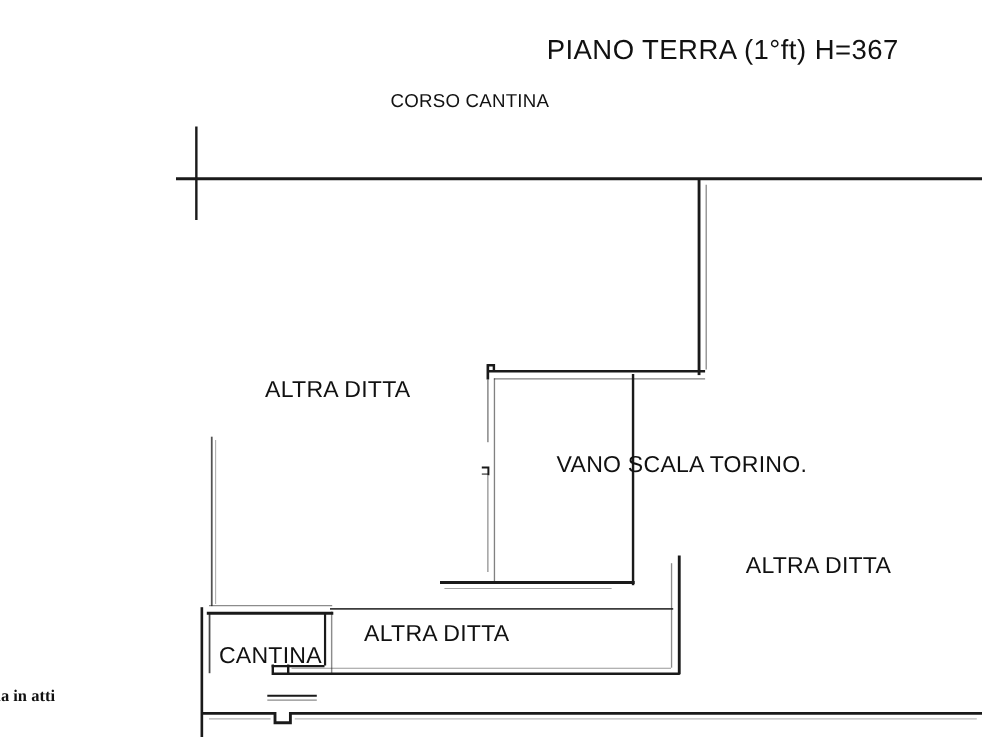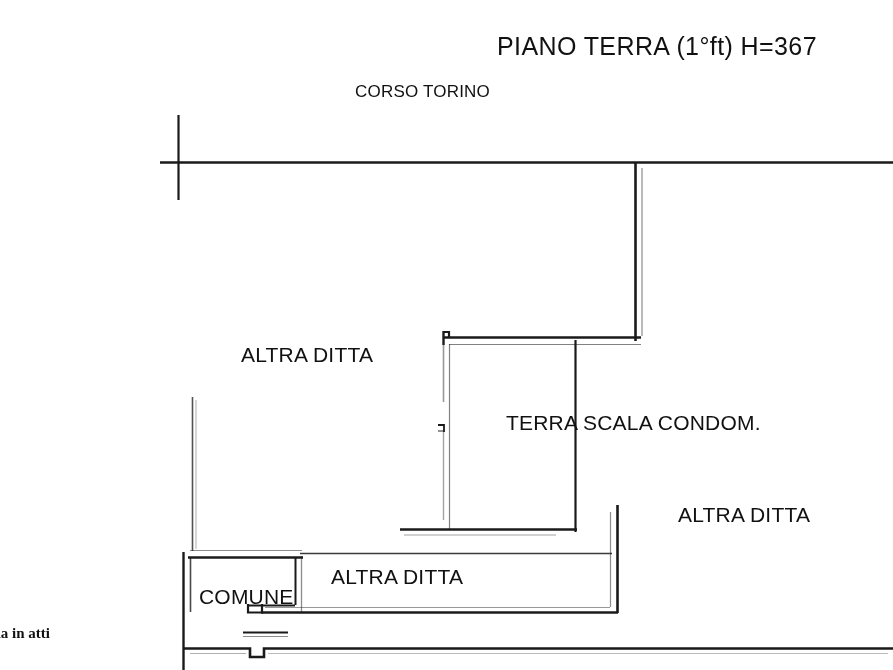--- a/index.html
+++ b/index.html
@@ -154,28 +154,28 @@
     <g fill="none" stroke="#1a1a1a">
       <path d="M 184 648.5 L 250 648.5 L 250 657 L 264 657 L 264 648.5 L 893 648.5" stroke-width="2.6" fill="none"></path>
       <line x1="190" y1="653.5" x2="246" y2="653.5" stroke-width="1.0" stroke-opacity="0.35"></line>
       <line x1="268" y1="653.5" x2="888" y2="653.5" stroke-width="1.0" stroke-opacity="0.3"></line>
     </g>
 
   </svg>
 
   <div class="lbl lbl-title" style="left:497px; top:34px;">PIANO TERRA (1°ft) H=367</div>
 
-  <div class="lbl lbl-street" style="left:355px; top:83px;">CORSO TORINO</div>
+  <div class="lbl lbl-street" style="left:355px; top:83px;">CORSO CANTINA</div>
 
   <div class="lbl lbl-room" style="left:241px; top:344px;">ALTRA DITTA</div>
 
-  <div class="lbl lbl-room" style="left:506px; top:412px;">TERRA SCALA CONDOM.</div>
+  <div class="lbl lbl-room" style="left:506px; top:412px;">VANO SCALA TORINO.</div>
 
   <div class="lbl lbl-room" style="left:678px; top:504px;">ALTRA DITTA</div>
 
   <div class="lbl lbl-room" style="left:331px; top:566px;">ALTRA DITTA</div>
 
-  <div class="lbl lbl-room" style="left:199px; top:586px;">COMUNE</div>
+  <div class="lbl lbl-room" style="left:199px; top:586px;">CANTINA</div>
 
 
   <div class="lbl-note" style="left:-10px; top:625px;"><span>ria in atti</span></div>
 
 </div>
 
 </body></html>

